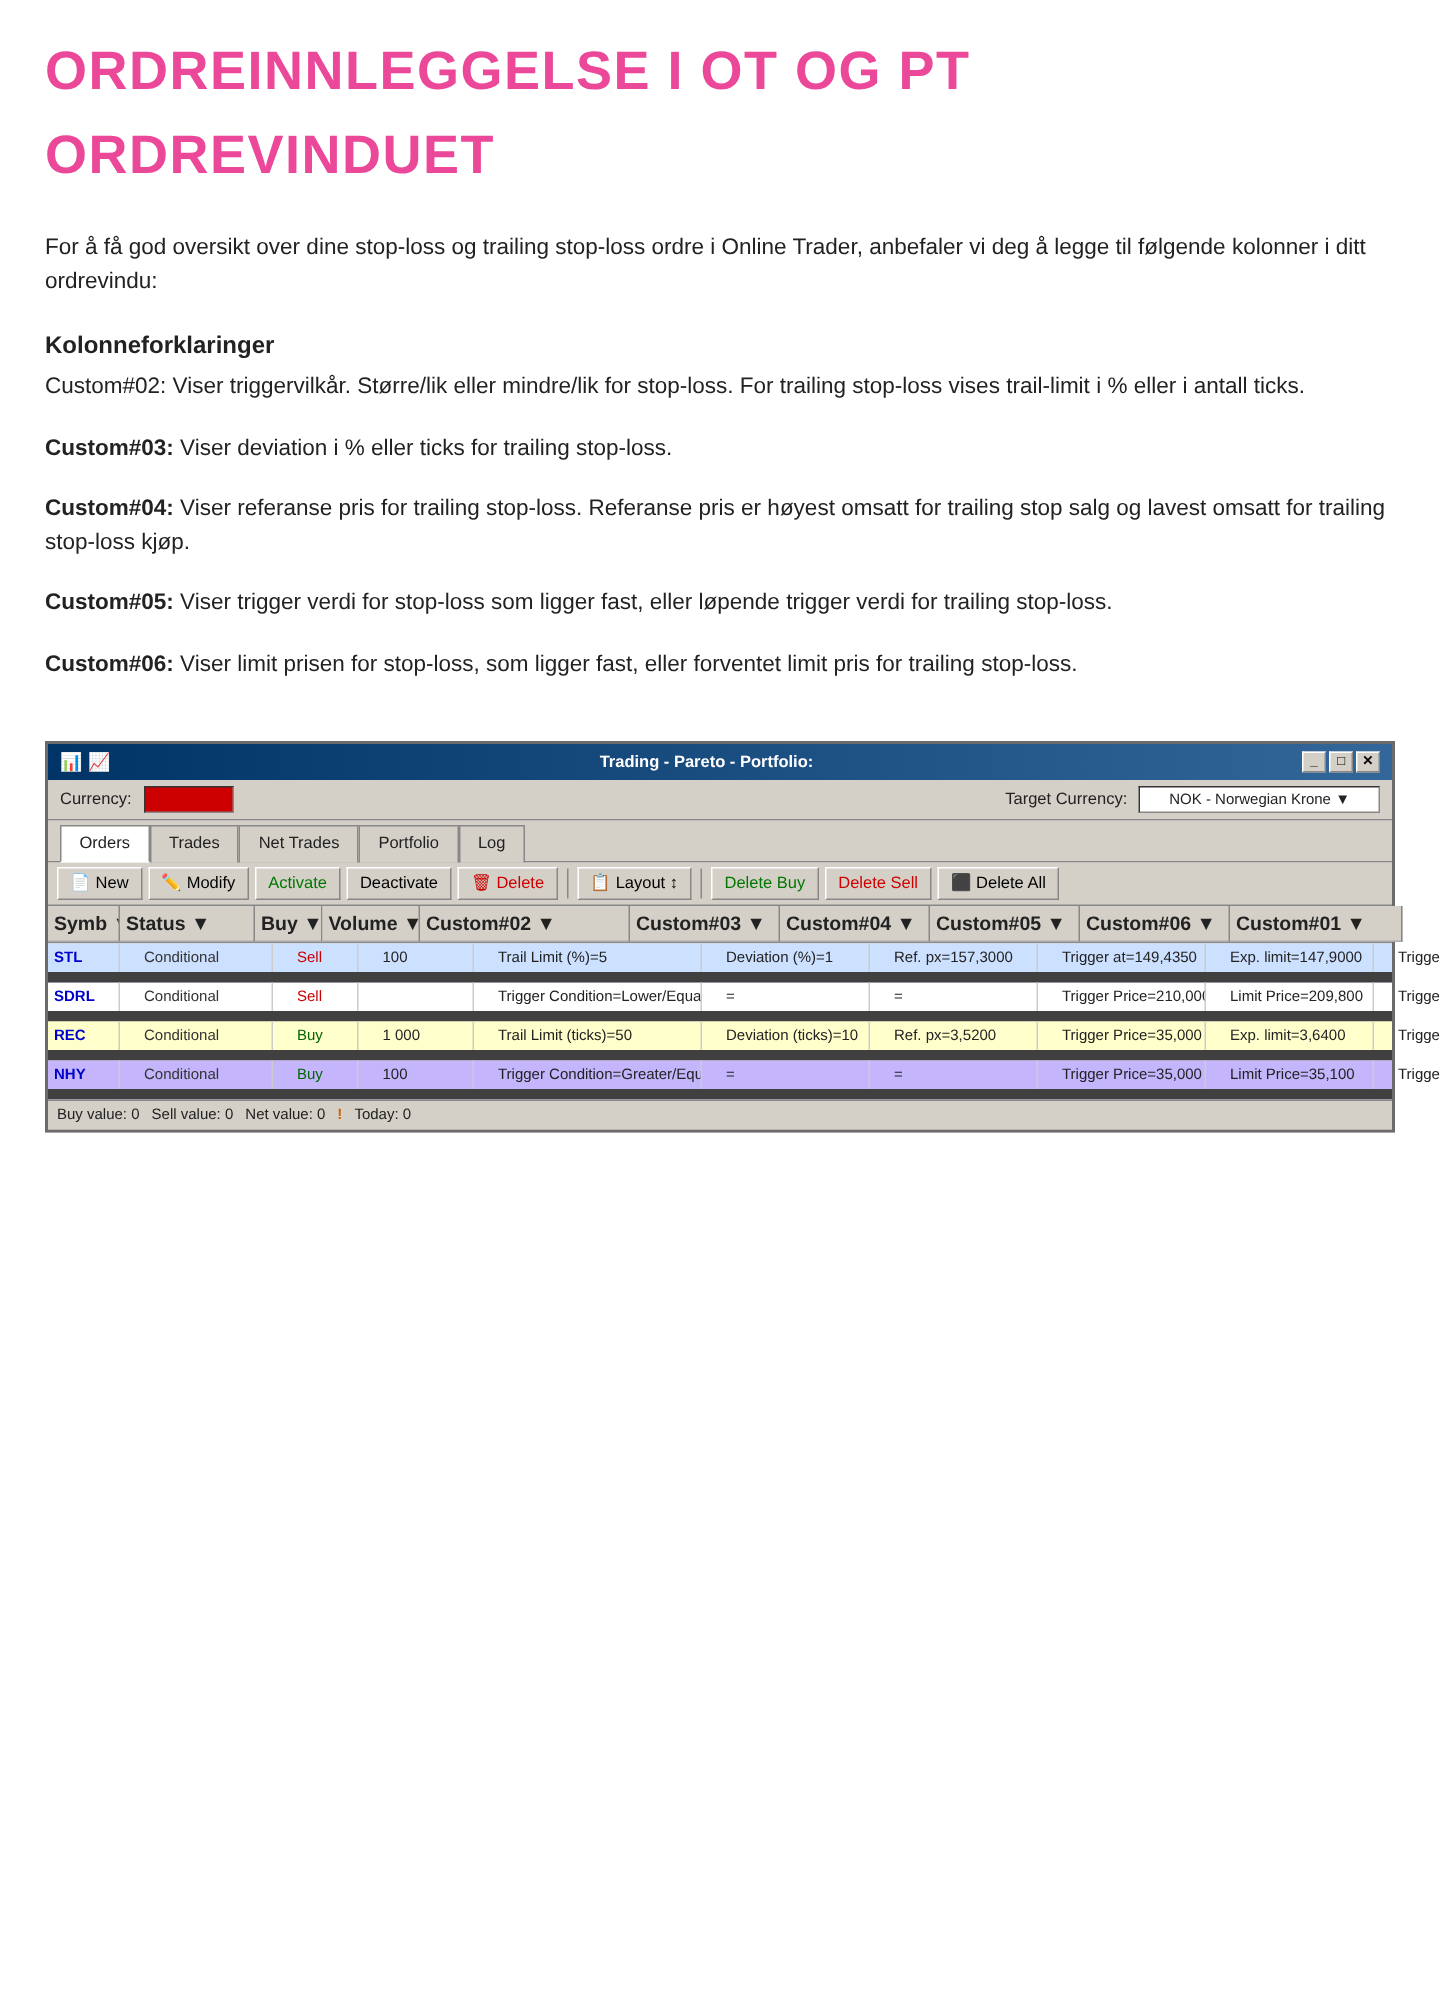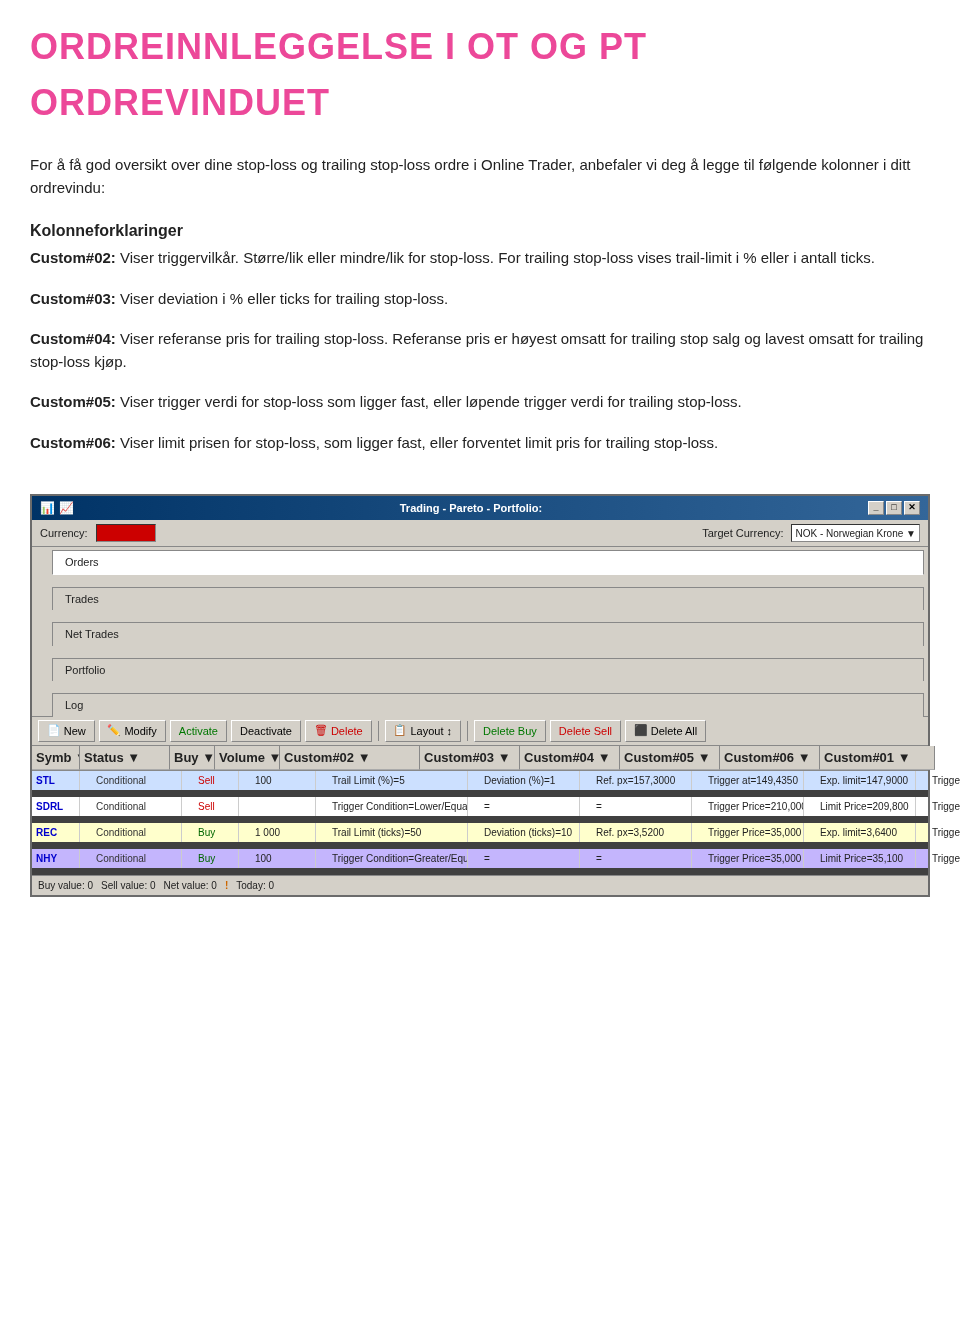--- a/index.html
+++ b/index.html
@@ -120,30 +120,29 @@
 
     .currency-label {
       margin-left: 40px;
     }
 
     .currency-select {
       background: #fff;
       border: 1px inset #888;
       height: 18px;
       font-size: 10px;
-      padding: 1px 3px;
+      padding: 1px 19px;
     }
 
     .tabs-bar {
       background: #d4d0c8;
       display: flex;
-      gap: 12px;
-      padding: 2px 4px 0 20px;
+      gap: 0;
+      padding: 2px 4px 0 8px;
       border-bottom: 1px solid #888;
-      flex-direction: column;
     }
 
     .tab {
       padding: 3px 12px;
       font-size: 11px;
       background: #d4d0c8;
       border: 1px solid #888;
       border-bottom: none;
       cursor: pointer;
       position: relative;
@@ -272,21 +271,21 @@
 
   <h2 class="page-title-small">ORDREINNLEGGELSE I OT OG PT</h2>
   <h1 class="page-title-large">ORDREVINDUET</h1>
 
   <p class="intro-text">For å få god oversikt over dine stop-loss og trailing stop-loss ordre i Online Trader, anbefaler vi deg å legge til følgende kolonner i ditt ordrevindu:</p>
 
   <p class="section-heading">Kolonneforklaringer</p>
 
 
   <p class="section-text">
-    <span style="font-weight:bold;">Custom#02:</span>
+    <span style="font-weight:normal;">Custom#02:</span>
     <span>Viser triggervilkår. Større/lik eller mindre/lik for stop-loss. For trailing stop-loss vises trail-limit i % eller i antall ticks.</span>
   </p>
 
   <p class="section-text">
     <span style="font-weight:bold;">Custom#03:</span>
     <span>Viser deviation i % eller ticks for trailing stop-loss.</span>
   </p>
 
   <p class="section-text">
     <span style="font-weight:bold;">Custom#04:</span>

